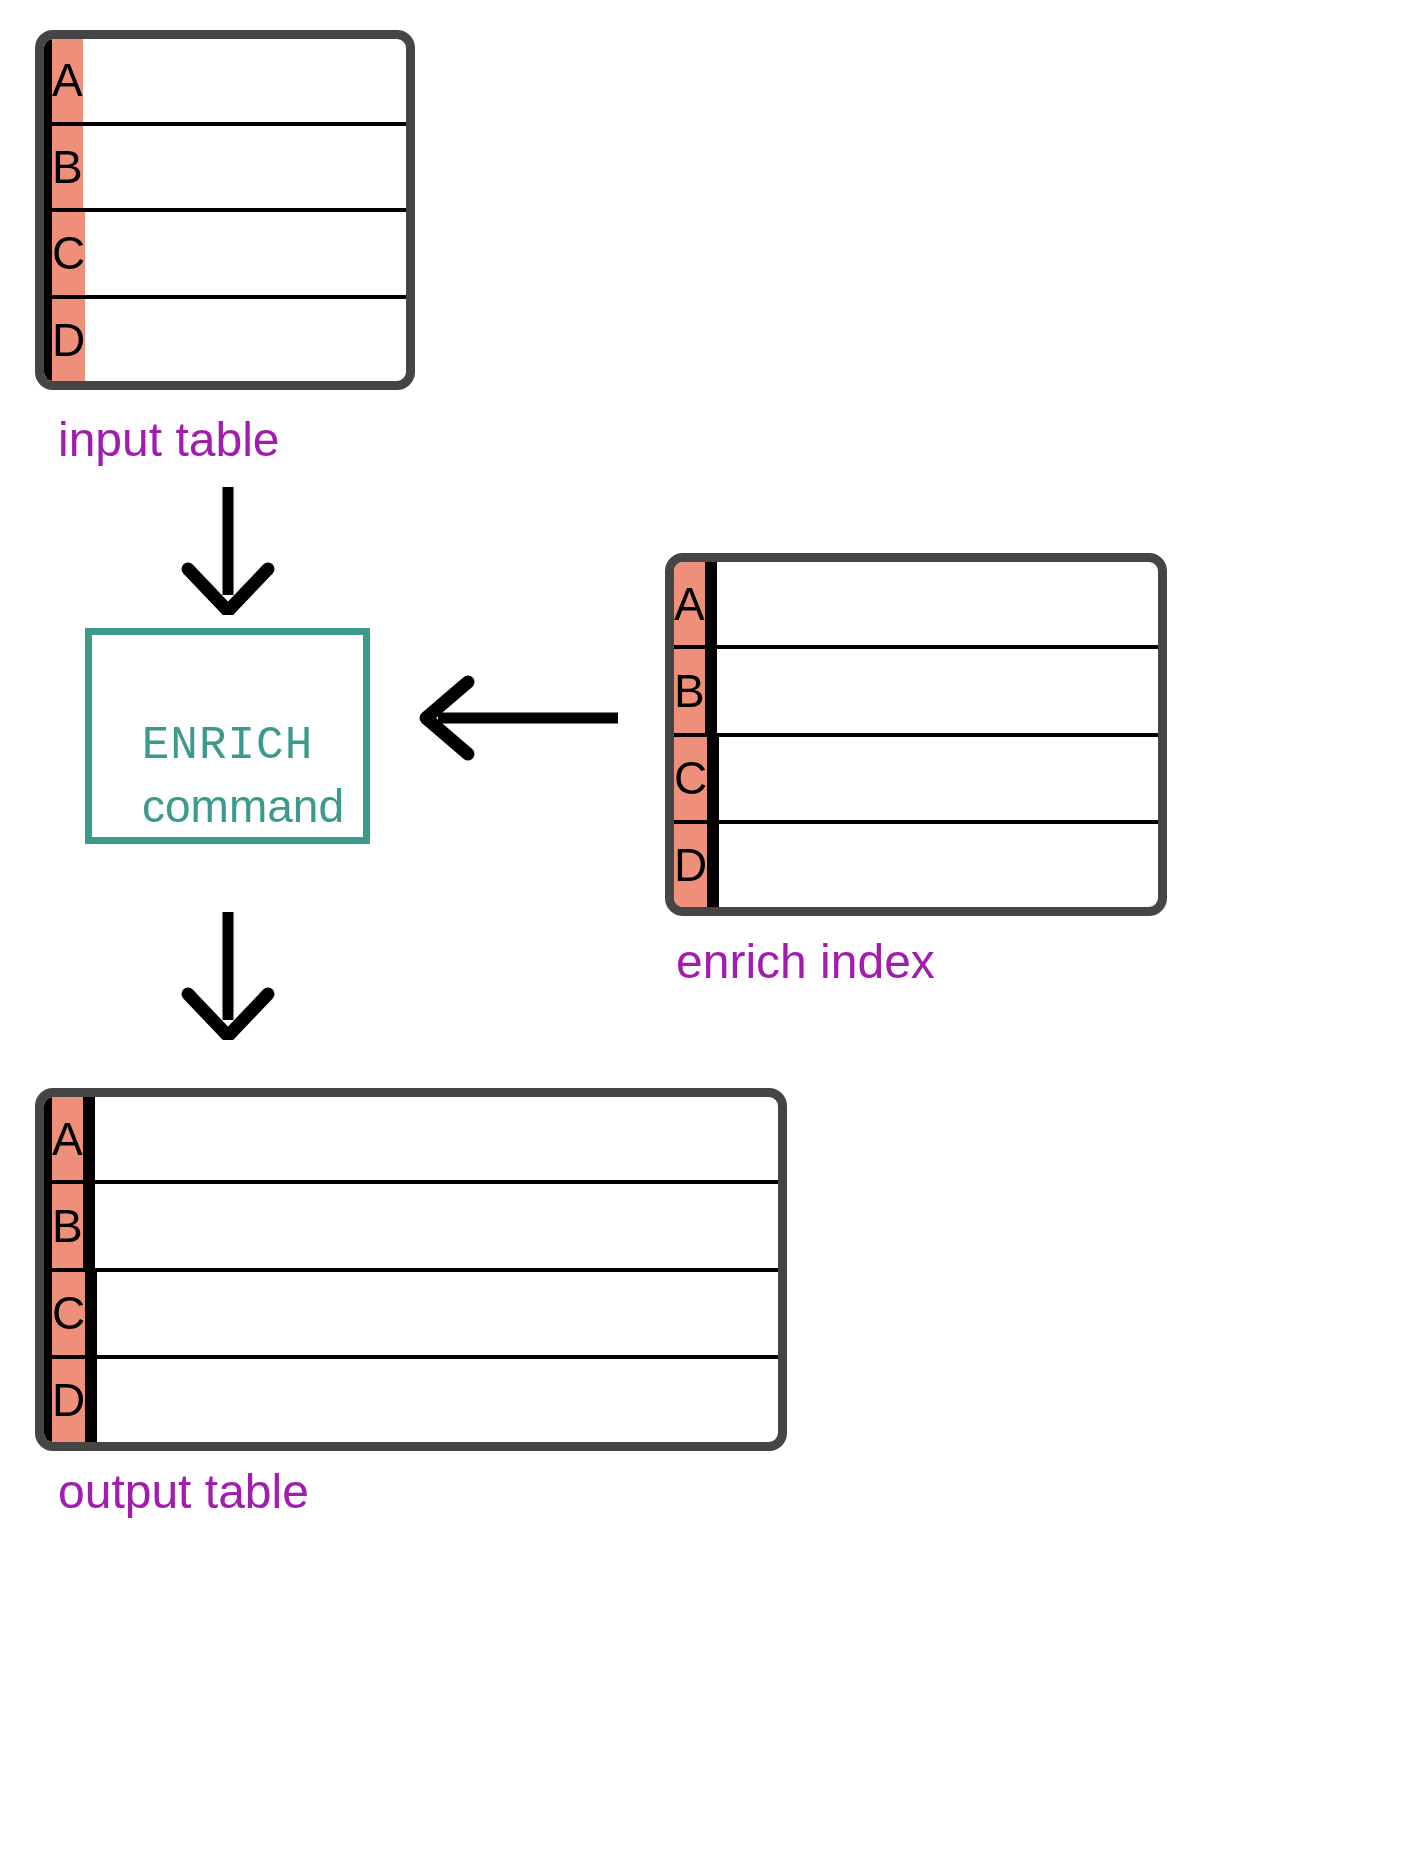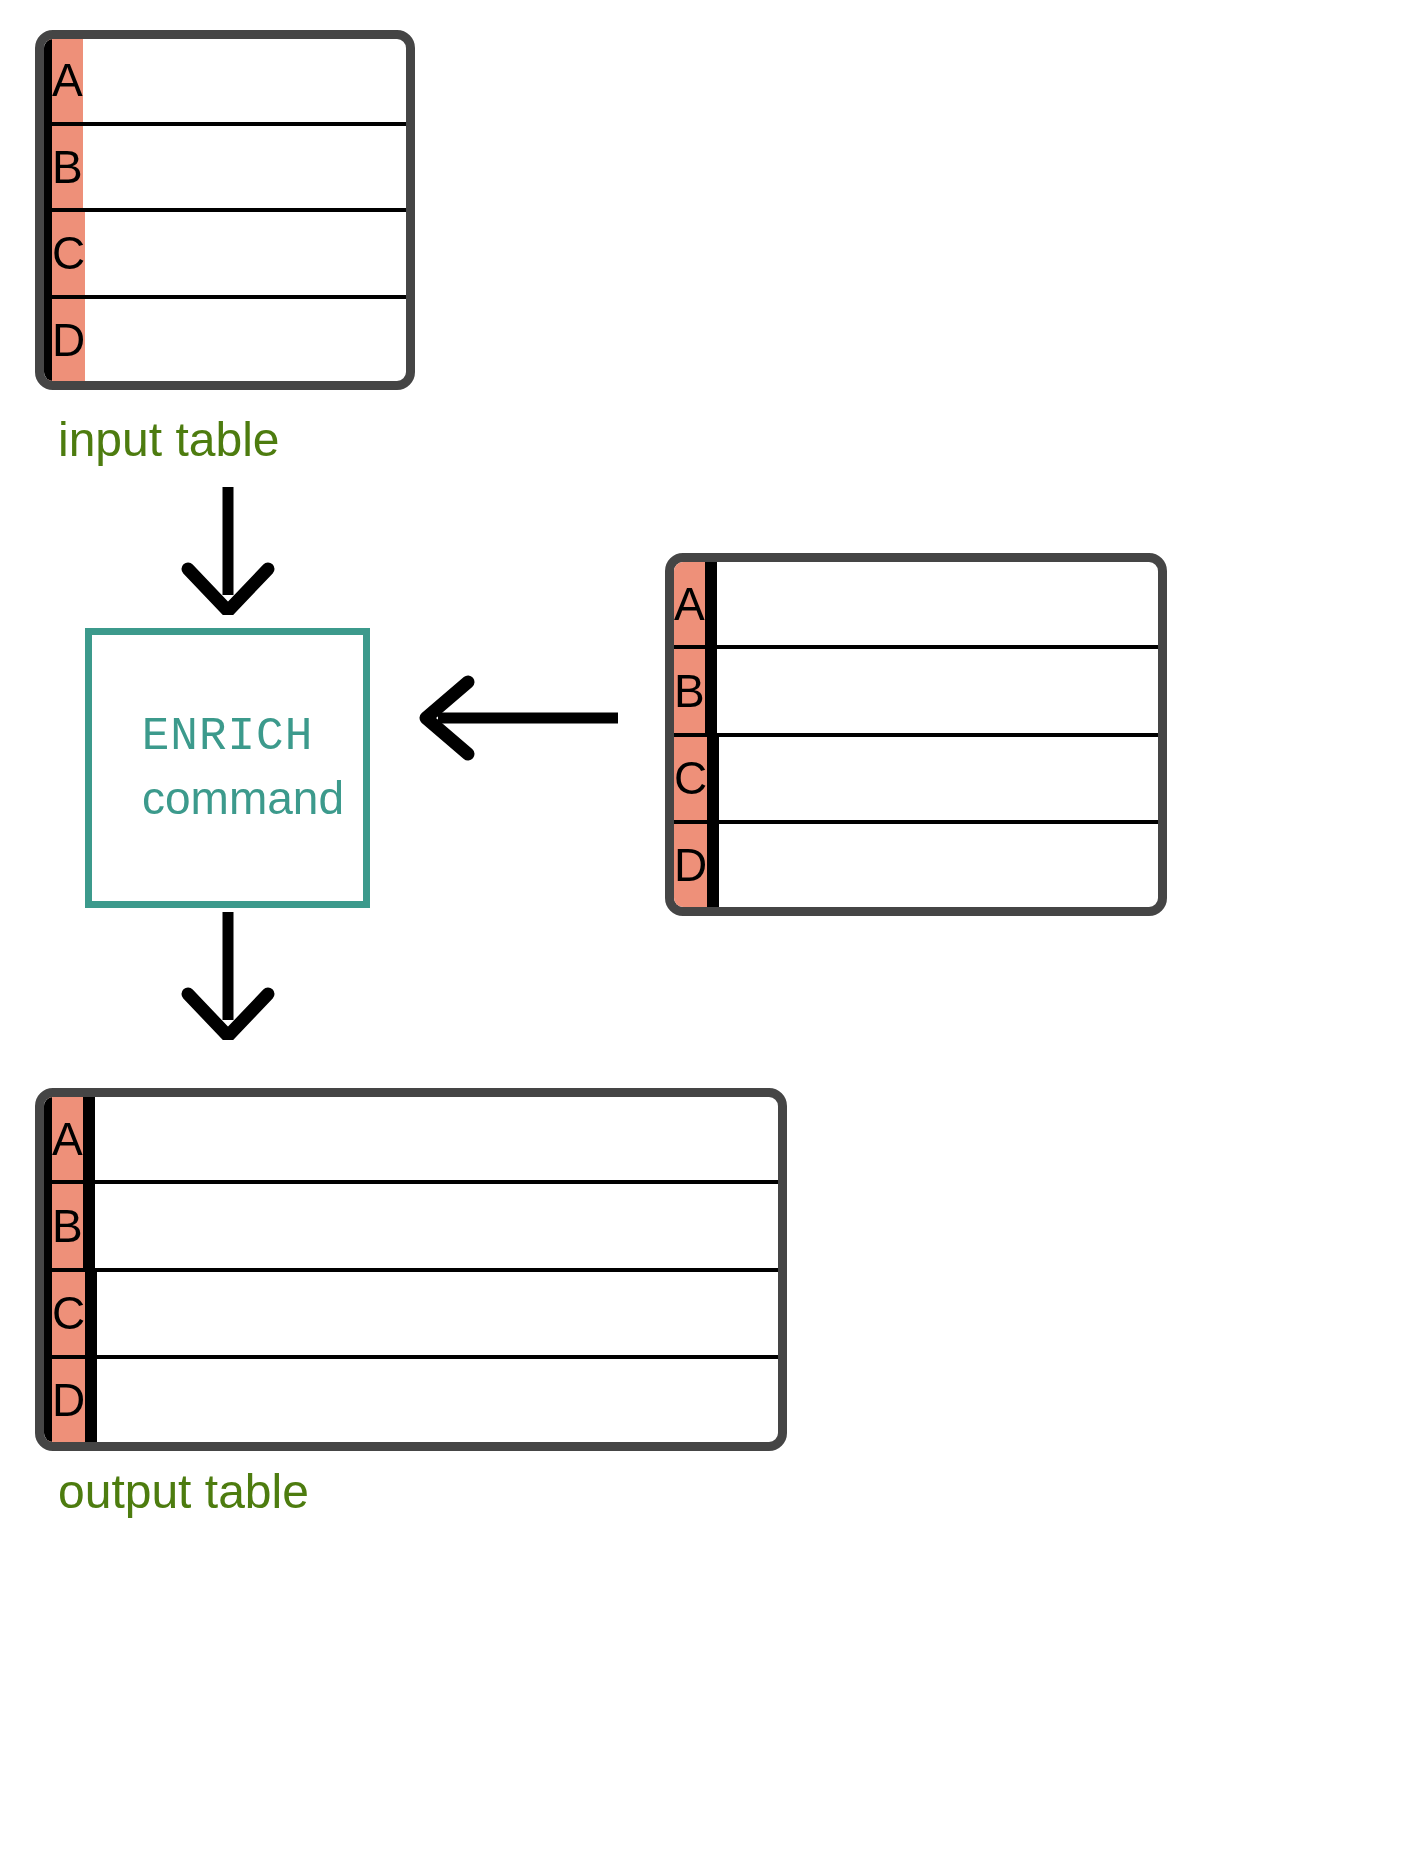--- a/index.html
+++ b/index.html
@@ -81,41 +81,41 @@
   #output-table {
     left: 35px;  top: 1088px;
     width: 752px; height: 363px;
   }
 
   
   .caption {
     position: absolute;
     font-size: 48px;
     line-height: 1;
-    color: #4d7c0f;
+    color: #a21caf;
     white-space: nowrap;
     font-family: "Liberation Sans", sans-serif;
     text-align: right;
   }
   #caption-input  { left: 58px;  top: 416px; }
   #caption-index  { left: 676px; top: 938px; }
   #caption-output { left: 58px;  top: 1468px; }
 
   
   #enrich-box {
     position: absolute;
     left: 85px;  top: 628px;
-    width: 285px; height: 280px;
+    width: 285px; height: 216px;
     box-sizing: border-box;
     border: 7px solid #3c9a8c;
     background: #ffffff;
     display: flex;
     flex-direction: column;
     align-items: center;
-    justify-content: center;
+    justify-content: flex-end;
   }
   #enrich-box .ln1 {
     color: #3c9a8c;
     font-family: "Liberation Mono", "DejaVu Sans Mono", monospace;
     font-size: 46px;
     line-height: 1.32;
     letter-spacing: 1px;
   }
   #enrich-box .ln2 {
     color: #3c9a8c;
@@ -219,20 +219,21 @@
     <div class="row">
       <div class="cell c-salmon">
         <span class="key">D</span>
       </div>
       <div class="cell c-pink"></div>
       <div class="cell c-blue"></div>
       <div class="cell c-yellow"></div>
     </div>
   </div>
 
+  <div class="caption" id="caption-index">enrich index</div>
 
   <div class="tbl" id="output-table">
     <div class="row">
       <div class="cell c-white"></div>
       <div class="cell c-white"></div>
       <div class="cell c-salmon">
         <span class="key">A</span>
       </div>
       <div class="cell c-pink"></div>
       <div class="cell c-blue"></div>

